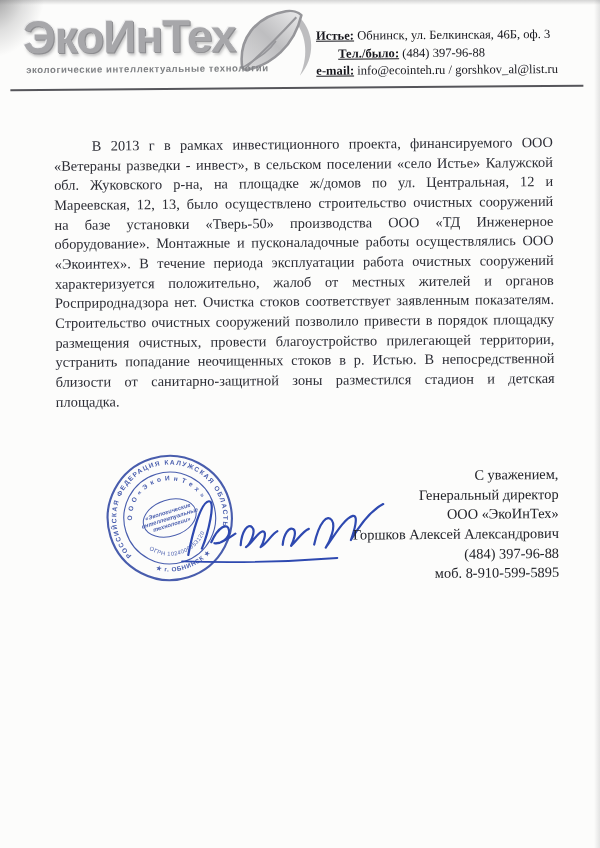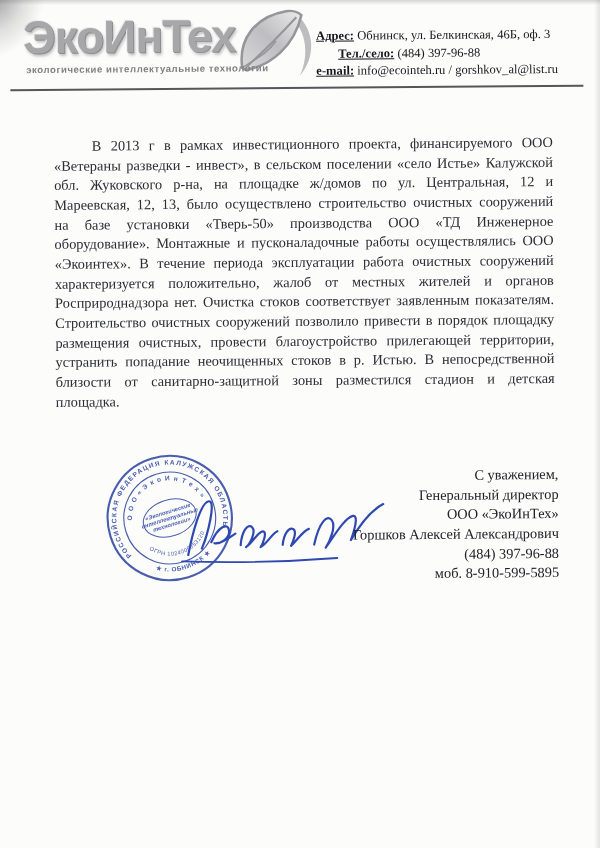--- a/index.html
+++ b/index.html
@@ -81,25 +81,25 @@
           <path d="M 64,12 C 77,26 79,50 63,68 C 71,52 71,30 59,15 Z" fill="#b2b2b4" opacity="0.85"></path>
           <path d="M 7,60 C 3,32 20,10 50,5 C 56,4 62,6 65,9 C 58,38 36,58 10,62 Z" fill="url(#lg)" stroke="#96969a" stroke-width="2.5" stroke-linejoin="round"></path>
           <path d="M 12,58 C 26,46 44,28 60,11" stroke="#96969a" stroke-width="2" fill="none"></path>
           <path d="M 7,60 C 18,52 30,48 40,34" stroke="#96969a" stroke-width="1.6" fill="none"></path>
         </svg>
         <span class="tagline">экологические интеллектуальные технологии</span>
       </div>
 
       <div class="contact">
         <div class="contact-line">
-          <span class="lbl">Адрес:</span>
+          <span class="lbl">Истье:</span>
           <span>Обнинск, ул. Белкинская, 46Б, оф. 3</span>
         </div>
         <div class="contact-line indent">
-          <span class="lbl">Тел./село:</span>
+          <span class="lbl">Тел./было:</span>
           <span>(484) 397-96-88</span>
         </div>
         <div class="contact-line">
           <span class="lbl">e-mail:</span>
           <span>info@ecointeh.ru / gorshkov_al@list.ru</span>
         </div>
       </div>
     </header>
 
     <hr class="rule">

